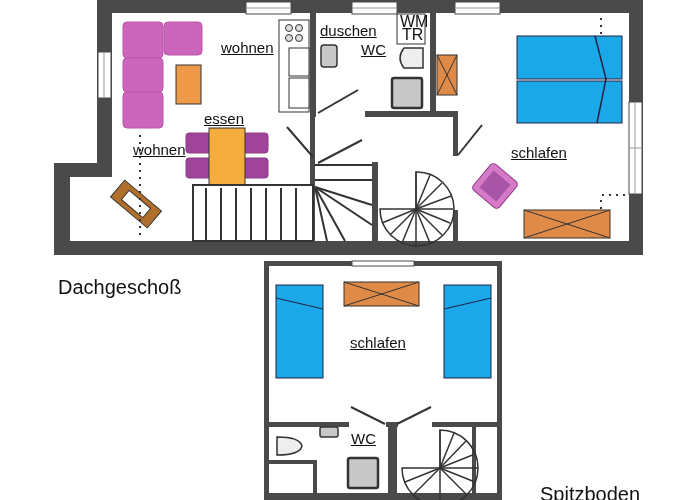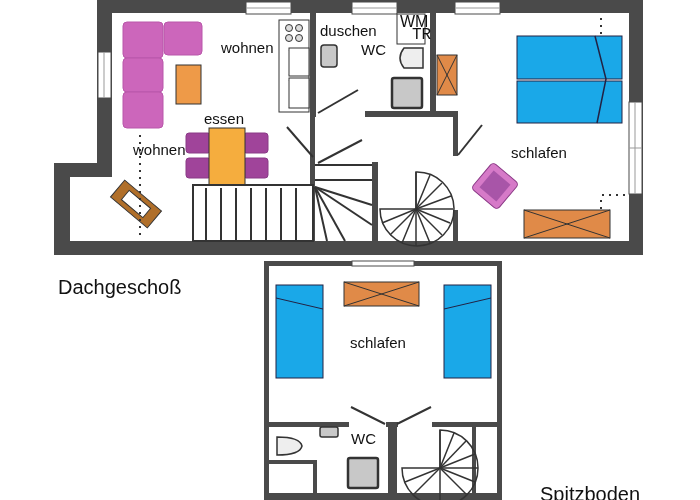--- a/index.html
+++ b/index.html
@@ -1,19 +1,19 @@
 <!DOCTYPE html>
 <html><head>
   <meta charset="utf-8">
   <style>
     html, body { margin: 0; padding: 0; background: #ffffff; }
     body { width: 700px; height: 500px; position: relative; overflow: hidden; font-family: "Liberation Sans", sans-serif; }
     svg { position: absolute; left: 0; top: 0; }
     .lbl { position: absolute; font-family: "Liberation Sans", sans-serif; color: #111; white-space: nowrap; }
-    .room { font-size: 15px; }
+    .room { font-size: 15px; text-decoration: underline; }
     .small { font-size: 16px; line-height: 12px; }
     .floor { font-size: 20px; }
   </style>
 </head>
 <body>
 
 <svg width="700" height="500" viewBox="0 0 700 500">
 
   <g fill="#4a4a4a">
 
@@ -217,21 +217,21 @@
     <line x1="440" y1="468" x2="440" y2="506"></line>
     <line x1="440" y1="468" x2="414" y2="494"></line>
     <line x1="440" y1="468" x2="405" y2="482"></line>
   </g>
 </svg>
 
 <div class="lbl room" style="left:221px; top:39px;">wohnen</div>
 <div class="lbl room" style="left:320px; top:22px;">duschen</div>
 <div class="lbl room" style="left:361px; top:41px;">WC</div>
 <div class="lbl small" style="left:400px; top:16px;">WM</div>
-<div class="lbl small" style="left:412px; top:29px;font-family:Liberation Mono, monospace;">TR</div>
+<div class="lbl small" style="left:402px; top:29px;">TR</div>
 <div class="lbl room" style="left:204px; top:110px;">essen</div>
 <div class="lbl room" style="left:118px; top:141px;margin-left:15px;">wohnen</div>
 <div class="lbl room" style="left:511px; top:144px;">schlafen</div>
 <div class="lbl floor" style="left:58px; top:276px;">Dachgeschoß</div>
 
 <div class="lbl room" style="left:350px; top:334px;">schlafen</div>
 <div class="lbl room" style="left:351px; top:430px;">WC</div>
 <div class="lbl floor" style="left:540px; top:483px;">Spitzboden</div>
 
 </body></html>

